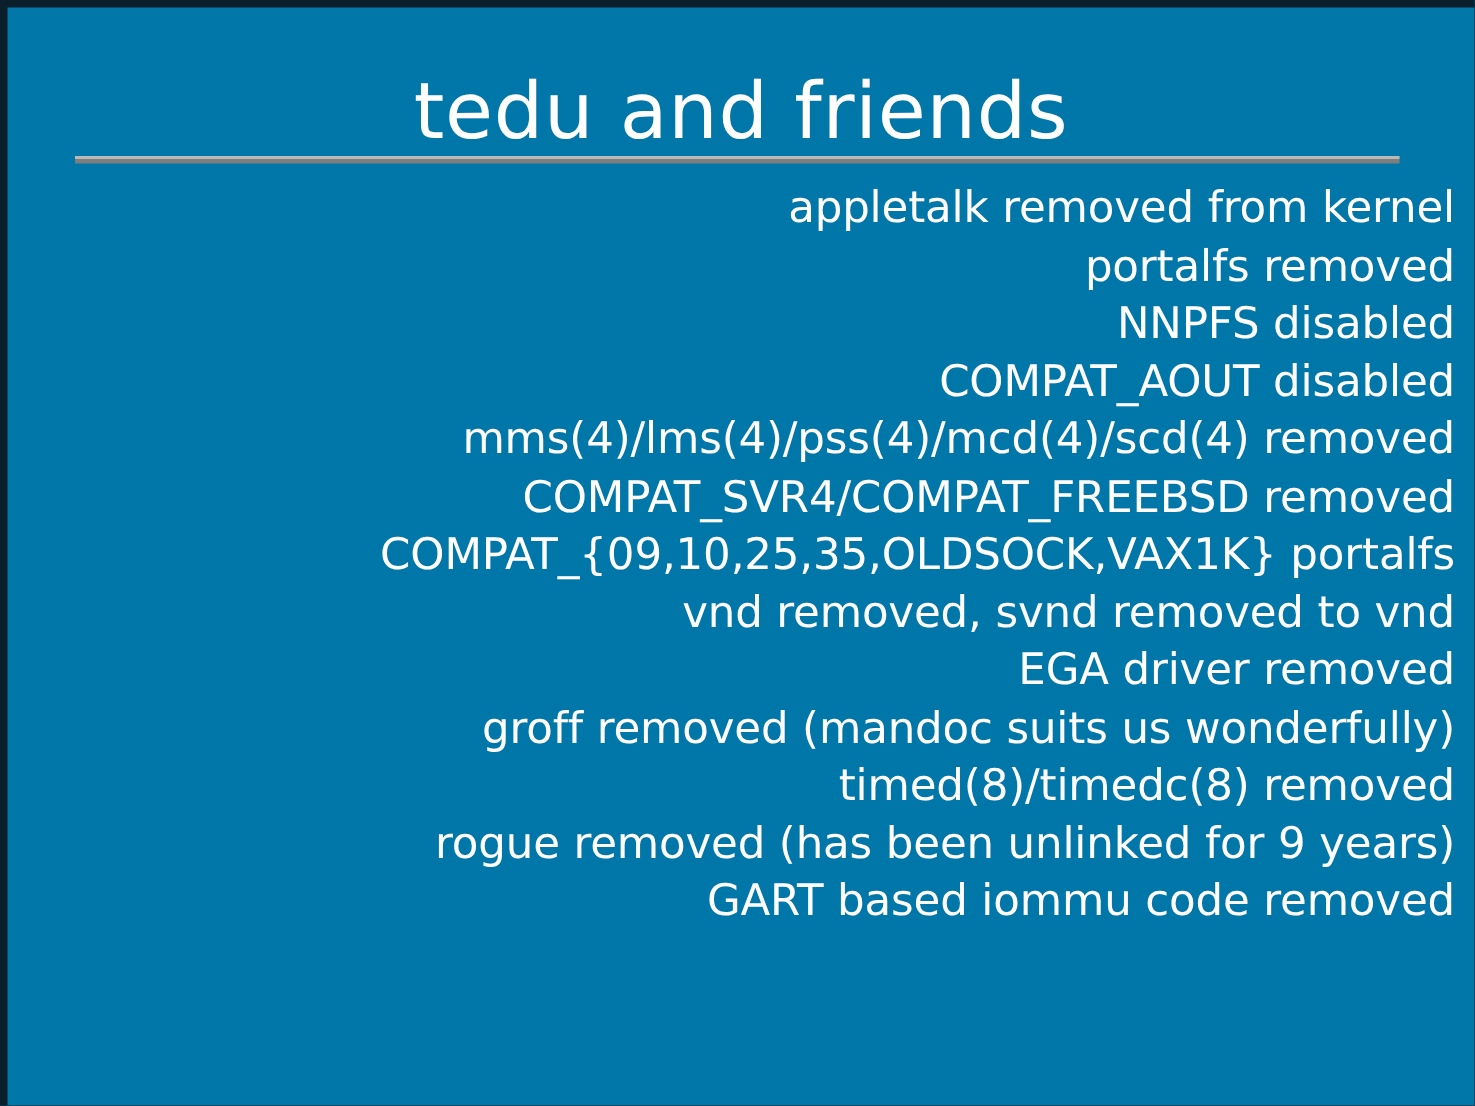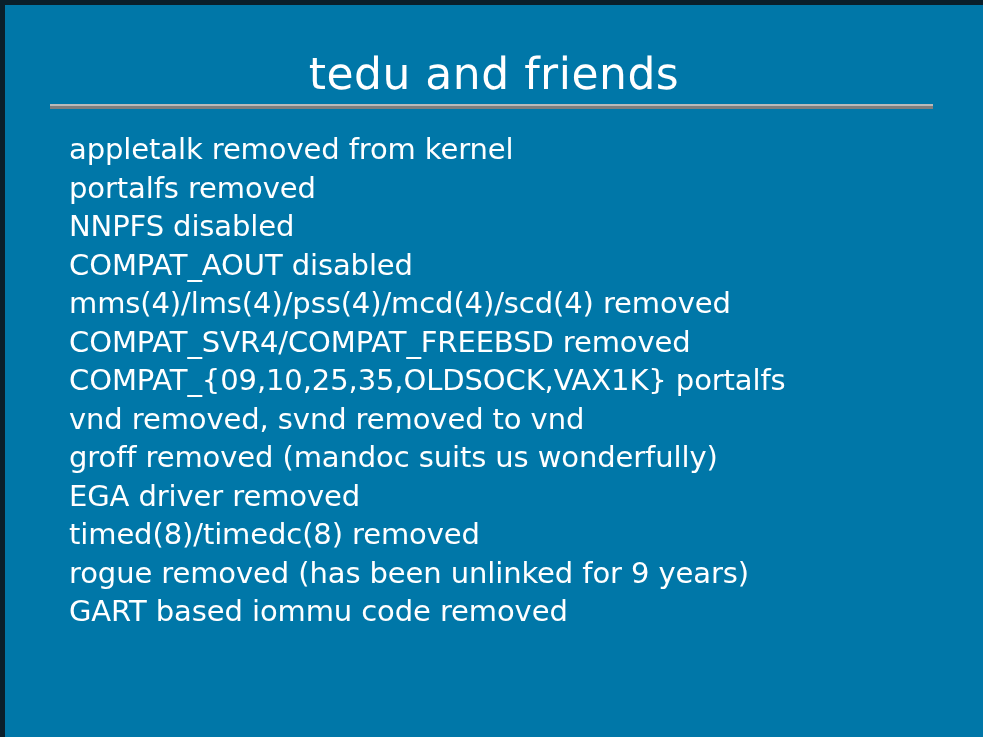--- a/index.html
+++ b/index.html
@@ -28,21 +28,21 @@
 
   
   #slide-title {
     position: absolute;
     left: 0;
     right: 0;
     top: 44px;
     text-align: center;
     color: #ffffff;
     font-family: "DejaVu Sans", sans-serif;
-    font-size: 44px;
+    font-size: 52px;
     font-weight: 400;
     line-height: 52px;
     letter-spacing: 0.5px;
     white-space: nowrap;
     text-rendering: geometricPrecision;
   }
 
   
   #title-rule {
     position: absolute;
@@ -54,23 +54,24 @@
     border-top: 2px solid #b9b9b9;
     box-sizing: border-box;
   }
 
   
   #body-list {
     position: absolute;
     left: 52px;
     top: 113px;
     right: 12px;
-    margin: 12px;
+    margin: 1px;
     padding: 0;
     list-style: none;
+    text-align: right;
   }
   #body-list li {
     color: #ffffff;
     font-family: "DejaVu Sans", sans-serif;
     font-size: 29px;
     font-weight: 400;
     line-height: 38.5px;
     white-space: nowrap;
     letter-spacing: -0.1px;
   }
@@ -86,20 +87,20 @@
 
   <ul id="body-list">
     <li>appletalk removed from kernel</li>
     <li>portalfs removed</li>
     <li>NNPFS disabled</li>
     <li>COMPAT_AOUT disabled</li>
     <li>mms(4)/lms(4)/pss(4)/mcd(4)/scd(4) removed</li>
     <li>COMPAT_SVR4/COMPAT_FREEBSD removed</li>
     <li>COMPAT_{09,10,25,35,OLDSOCK,VAX1K} portalfs</li>
     <li>vnd removed, svnd removed to vnd</li>
+    <li>EGA driver removed</li>
     <li>groff removed (mandoc suits us wonderfully)</li>
-    <li>EGA driver removed</li>
     <li>timed(8)/timedc(8) removed</li>
     <li>rogue removed (has been unlinked for 9 years)</li>
     <li>GART based iommu code removed</li>
   </ul>
 
 </div>
 
 </body></html>

